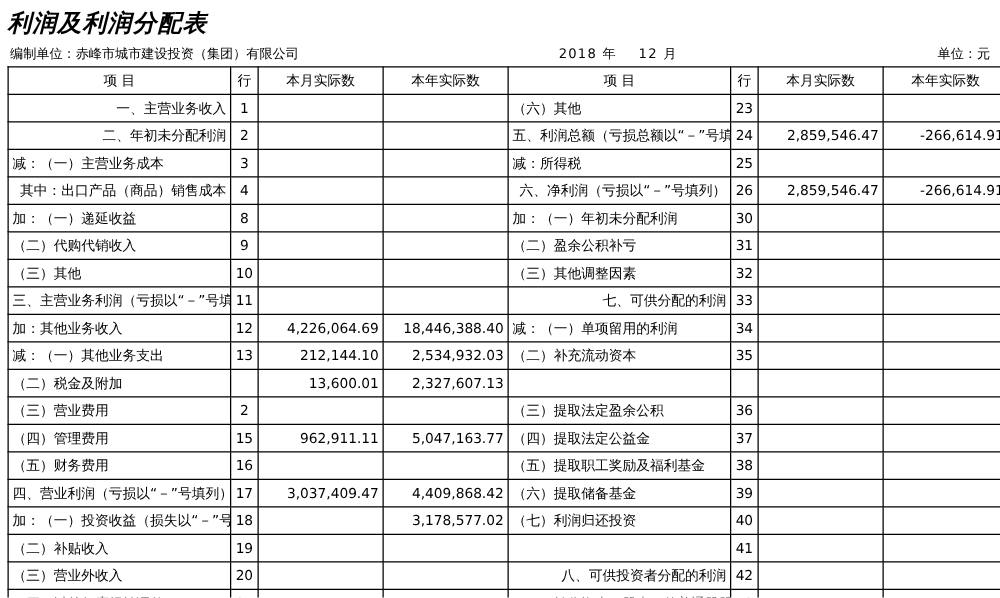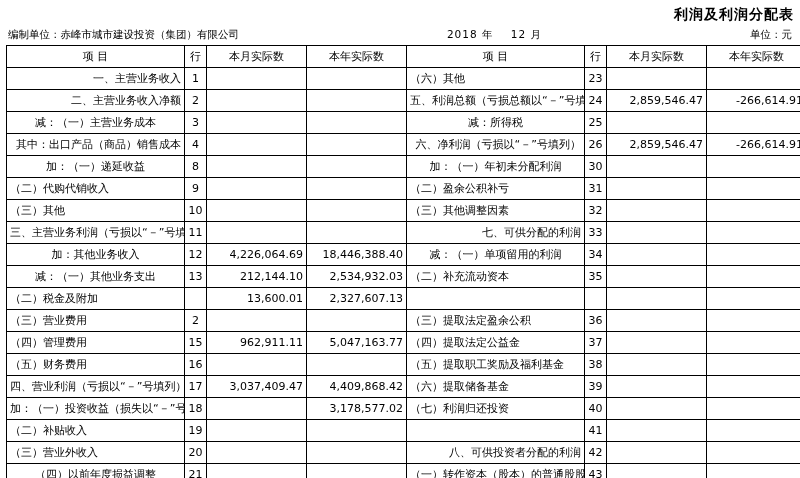--- a/index.html
+++ b/index.html
@@ -15,26 +15,27 @@
     overflow: hidden;
   }
   .page {
     width: 800px;
     height: 478px;
     position: relative;
     box-sizing: border-box;
     padding: 0 6px;
   }
   .title {
-    text-align: right;
-    font-size: 14px;
+    text-align: left;
+    font-size: 19px;
     font-weight: bold;
     letter-spacing: 1px;
     margin: 6px 0 4px 0;
     font-family: "DejaVu Serif", "Liberation Serif", serif;
+    font-style: italic;
   }
   .meta-row {
     display: flex;
     align-items: flex-start;
     font-size: 10.5px;
     padding: 0 2px 3px 2px;
     gap: 27px;
   }
   .meta-left {
     white-space: nowrap;
@@ -73,21 +74,21 @@
   .c-item      { width: 178px; text-align: left; }
   .c-line      { width: 22px;  text-align: center; }
   .c-num       { width: 100px; text-align: right; }
   .c-item2     { width: 178px; text-align: left; }
   .c-line2     { width: 22px;  text-align: center; }
   .c-num2      { width: 100px; text-align: right; }
 
   .hdr .c-item, .hdr .c-item2 { text-align: center; }
 
   .item-l0 { padding-left: 2px; text-align: right; }
-  .item-l1 { padding-left: 16px; text-align: center; }
+  .item-l1 { padding-left: 16px; }
   .item-l2 { padding-left: 30px; }
   .item-l3 { padding-left: 58px; }
   .num { text-align: right; padding-right: 4px; }
 </style>
 </head>
 <body>
 
 <div class="page">
 
   <div class="title">利润及利润分配表</div>
@@ -136,21 +137,21 @@
           <td class="c-item item-l0">一、主营业务收入</td>
           <td class="c-line">1</td>
           <td class="c-num num"></td>
           <td class="c-num num"></td>
           <td class="c-item2 item-l3">（六）其他</td>
           <td class="c-line2">23</td>
           <td class="c-num2 num"></td>
           <td class="c-num2 num"></td>
         </tr>
         <tr>
-          <td class="c-item item-l0">二、主营业务收入净额</td>
+          <td class="c-item item-l0">二、年初未分配利润</td>
           <td class="c-line">2</td>
           <td class="c-num num"></td>
           <td class="c-num num"></td>
           <td class="c-item2 item-l0">五、利润总额（亏损总额以“－”号填列）</td>
           <td class="c-line2">24</td>
           <td class="c-num2 num">2,859,546.47</td>
           <td class="c-num2 num">-266,614.91</td>
         </tr>
         <tr>
           <td class="c-item item-l1">减：（一）主营业务成本</td>

